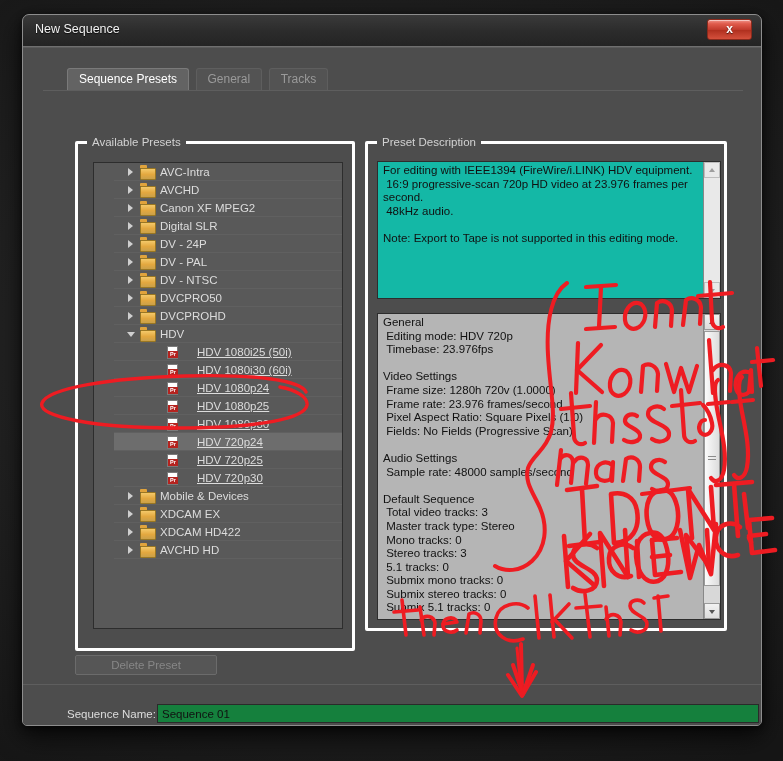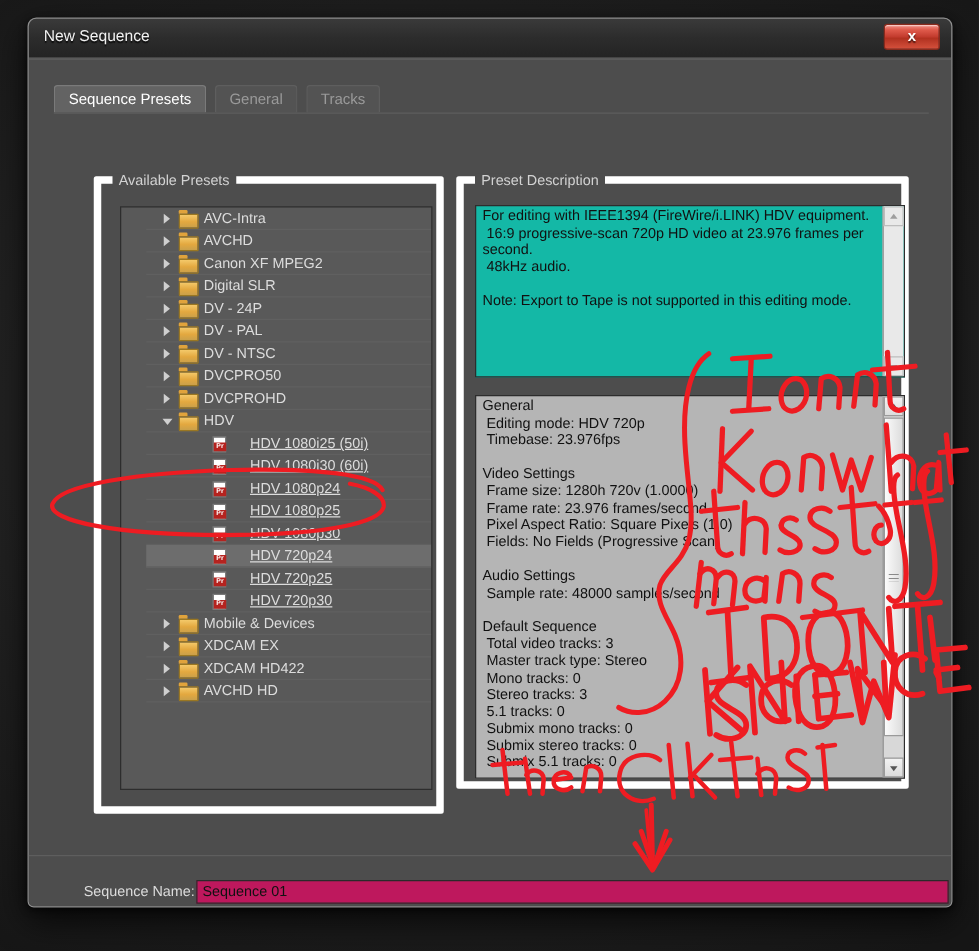--- a/index.html
+++ b/index.html
@@ -79,30 +79,31 @@
     border-bottom: none;
     border-radius: 3px 3px 0 0;
     margin-right: 2px;
     vertical-align: top;
     cursor: pointer;
   }
   .tab.active {
     background: #636363;
     color: #ffffff;
     border-color: #7a7a7a;
+    margin-left: 24px;
   }
   #tab-underline {
     position: absolute; left: 20px; top: 42px;
     width: 700px; height: 1px; background: #5e5e5e;
   }
 
   
   .group {
     position: absolute;
-    border: 6px solid #ffffff;
+    border: 3px solid #ffffff;
     border-radius: 2px;
   }
   .group > .legend {
     position: absolute;
     top: -8px; left: 9px;
     padding: 0 5px;
     background: #4d4d4d;
     font-size: 11.5px;
     color: #d2d2d2;
   }
@@ -272,21 +273,21 @@
   .vscroll.disabled .arrow.down i { border-top-color: #9e9e9e; }
 
   
   #seqname-label {
     position: absolute; left: 44px; top: 660px;
     font-size: 11.5px; color: #dcdcdc;
   }
   #seqname-input {
     position: absolute; left: 134px; top: 656px;
     width: 602px; height: 19px;
-    background: #be185d;
+    background: #15803d;
     border: 1px solid #2a2a2a;
     color: #111; font-size: 11.5px;
     padding: 0 4px;
     line-height: 17px;
     font-family: "Liberation Sans", sans-serif;
   }
   #footer-sep {
     position: absolute; left: 0; top: 636px;
     width: 100%; height: 1px; background: #5e5e5e;
   }
@@ -420,20 +421,21 @@
             <span class="label">XDCAM HD422</span>
           </div>
           <div class="tree-row folder">
             <span class="twisty"></span>
             <span class="folder-ico"></span>
             <span class="label">AVCHD HD</span>
           </div>
         </div>
     </div>
 
+    <div id="delete-preset">Delete Preset</div>
 
     <div class="group" id="grp-desc">
       <div class="legend">Preset Description</div>
 
       <div id="desc-box">
         <div id="desc-text">For editing with IEEE1394 (FireWire/i.LINK) HDV equipment.
  16:9 progressive-scan 720p HD video at 23.976 frames per
 second.
  48kHz audio.
 

